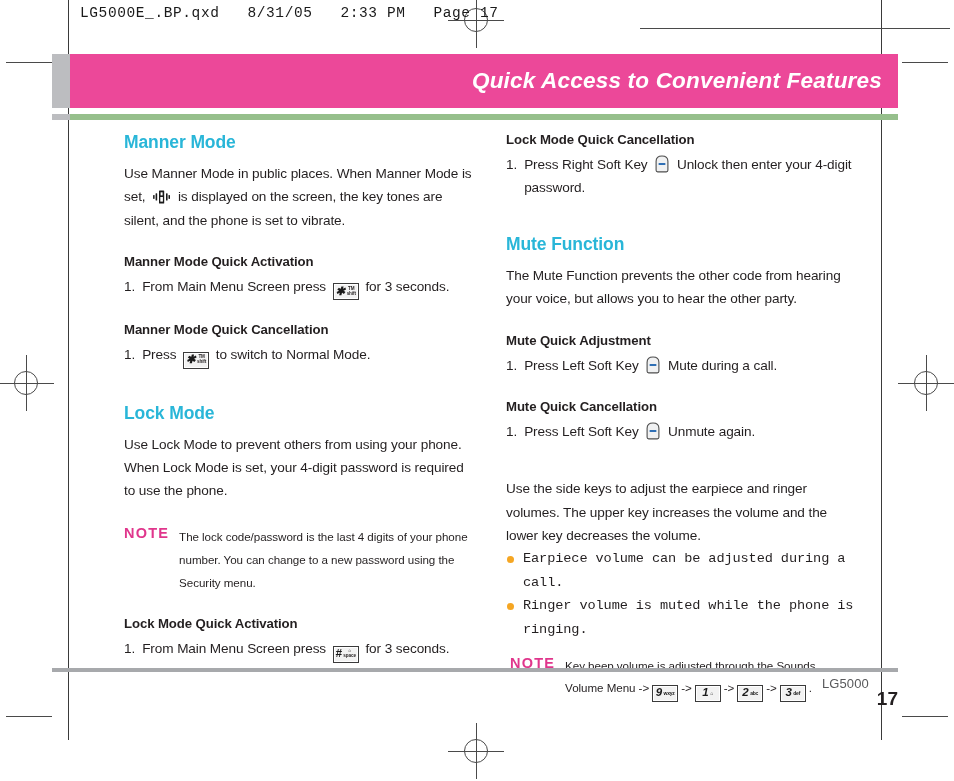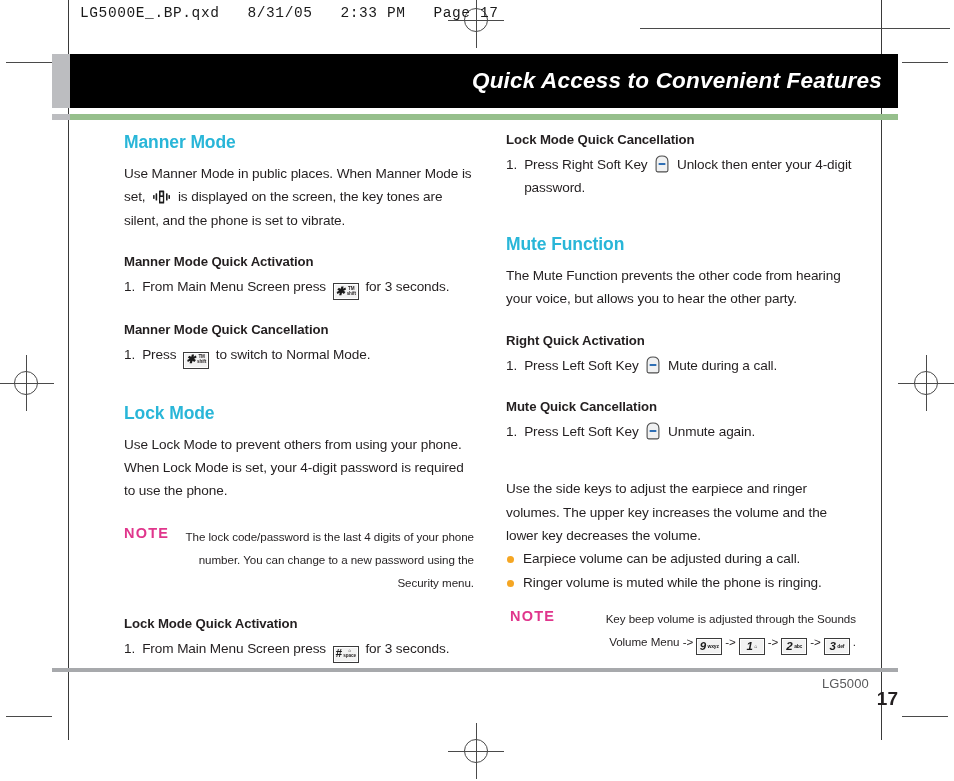--- a/index.html
+++ b/index.html
@@ -97,21 +97,21 @@
   .banner-tab {
     position: absolute;
     left: 0; top: 0;
     width: 18px; height: 54px;
     background: #bcbdc0;
   }
   .banner-body {
     position: absolute;
     left: 18px; top: 0;
     right: 0; height: 54px;
-    background: #000000;
+    background: #ec4899;
   }
   .banner-title {
     position: absolute;
     right: 16px;
     top: 50%;
     transform: translateY(-50%);
     font-size: 22.5px;
     font-weight: bold;
     font-style: italic;
     color: #ffffff;
@@ -237,20 +237,21 @@
     margin: 0 3px;
   }
 
   
   .bullet-row {
     display: flex;
     align-items: flex-start;
     font-size: 13.6px;
     line-height: 1.72;
     letter-spacing: -0.1px;
+    font-family: Liberation Mono, monospace;
   }
   .bullet-dot {
     flex: 0 0 auto;
     width: 7px; height: 7px;
     border-radius: 50%;
     background: #f5a623;
     margin: 9px 9px 0 1px;
   }
 
   
@@ -266,21 +267,20 @@
     letter-spacing: 1.2px;
     margin-right: 10px;
     white-space: nowrap;
   }
   .note-body {
     flex: 1 1 auto;
     font-size: 11.6px;
     line-height: 2.0;
     color: #231f20;
     letter-spacing: -0.05px;
-    text-align: right;
   }
   .note-left  { margin-left: 0px; }
   .note-right { margin-left: 4px; }
   .note-right .note-body { line-height: 1.95; }
 
   
   .footer-rule {
     position: absolute;
     left: 52px;
     top: 668px;
@@ -465,21 +465,21 @@
   </div>
 
   <div class="gap-xl"></div>
 
   <h2 class="section">Mute Function</h2>
 
   <p class="body">The Mute Function prevents the other code from hearing your voice, but allows you to hear the other party.</p>
 
   <div class="gap-m"></div>
 
-  <h3 class="sub">Right Quick Activation</h3>
+  <h3 class="sub">Mute Quick Adjustment</h3>
 
   <div class="step">
     <span class="num">1.</span>
     <span class="txt">
       <span>Press Left Soft Key</span>
       <span class="softkey">
         <svg viewBox="0 0 14 18" width="14" height="18" aria-hidden="true">
           <path d="M1.1 6.2 C1.1 2.8 3.0 1.0 7.0 1.0 C11.0 1.0 12.9 2.8 12.9 6.2 L12.9 15.3 C12.9 16.3 12.3 16.9 11.3 16.9 L2.7 16.9 C1.7 16.9 1.1 16.3 1.1 15.3 Z" fill="#f0f1f2" stroke="#4d4d4d" stroke-width="1.1"></path>
           <rect x="3.6" y="8.0" width="6.8" height="1.9" rx="0.5" fill="#2f6fb5"></rect>
         </svg>

